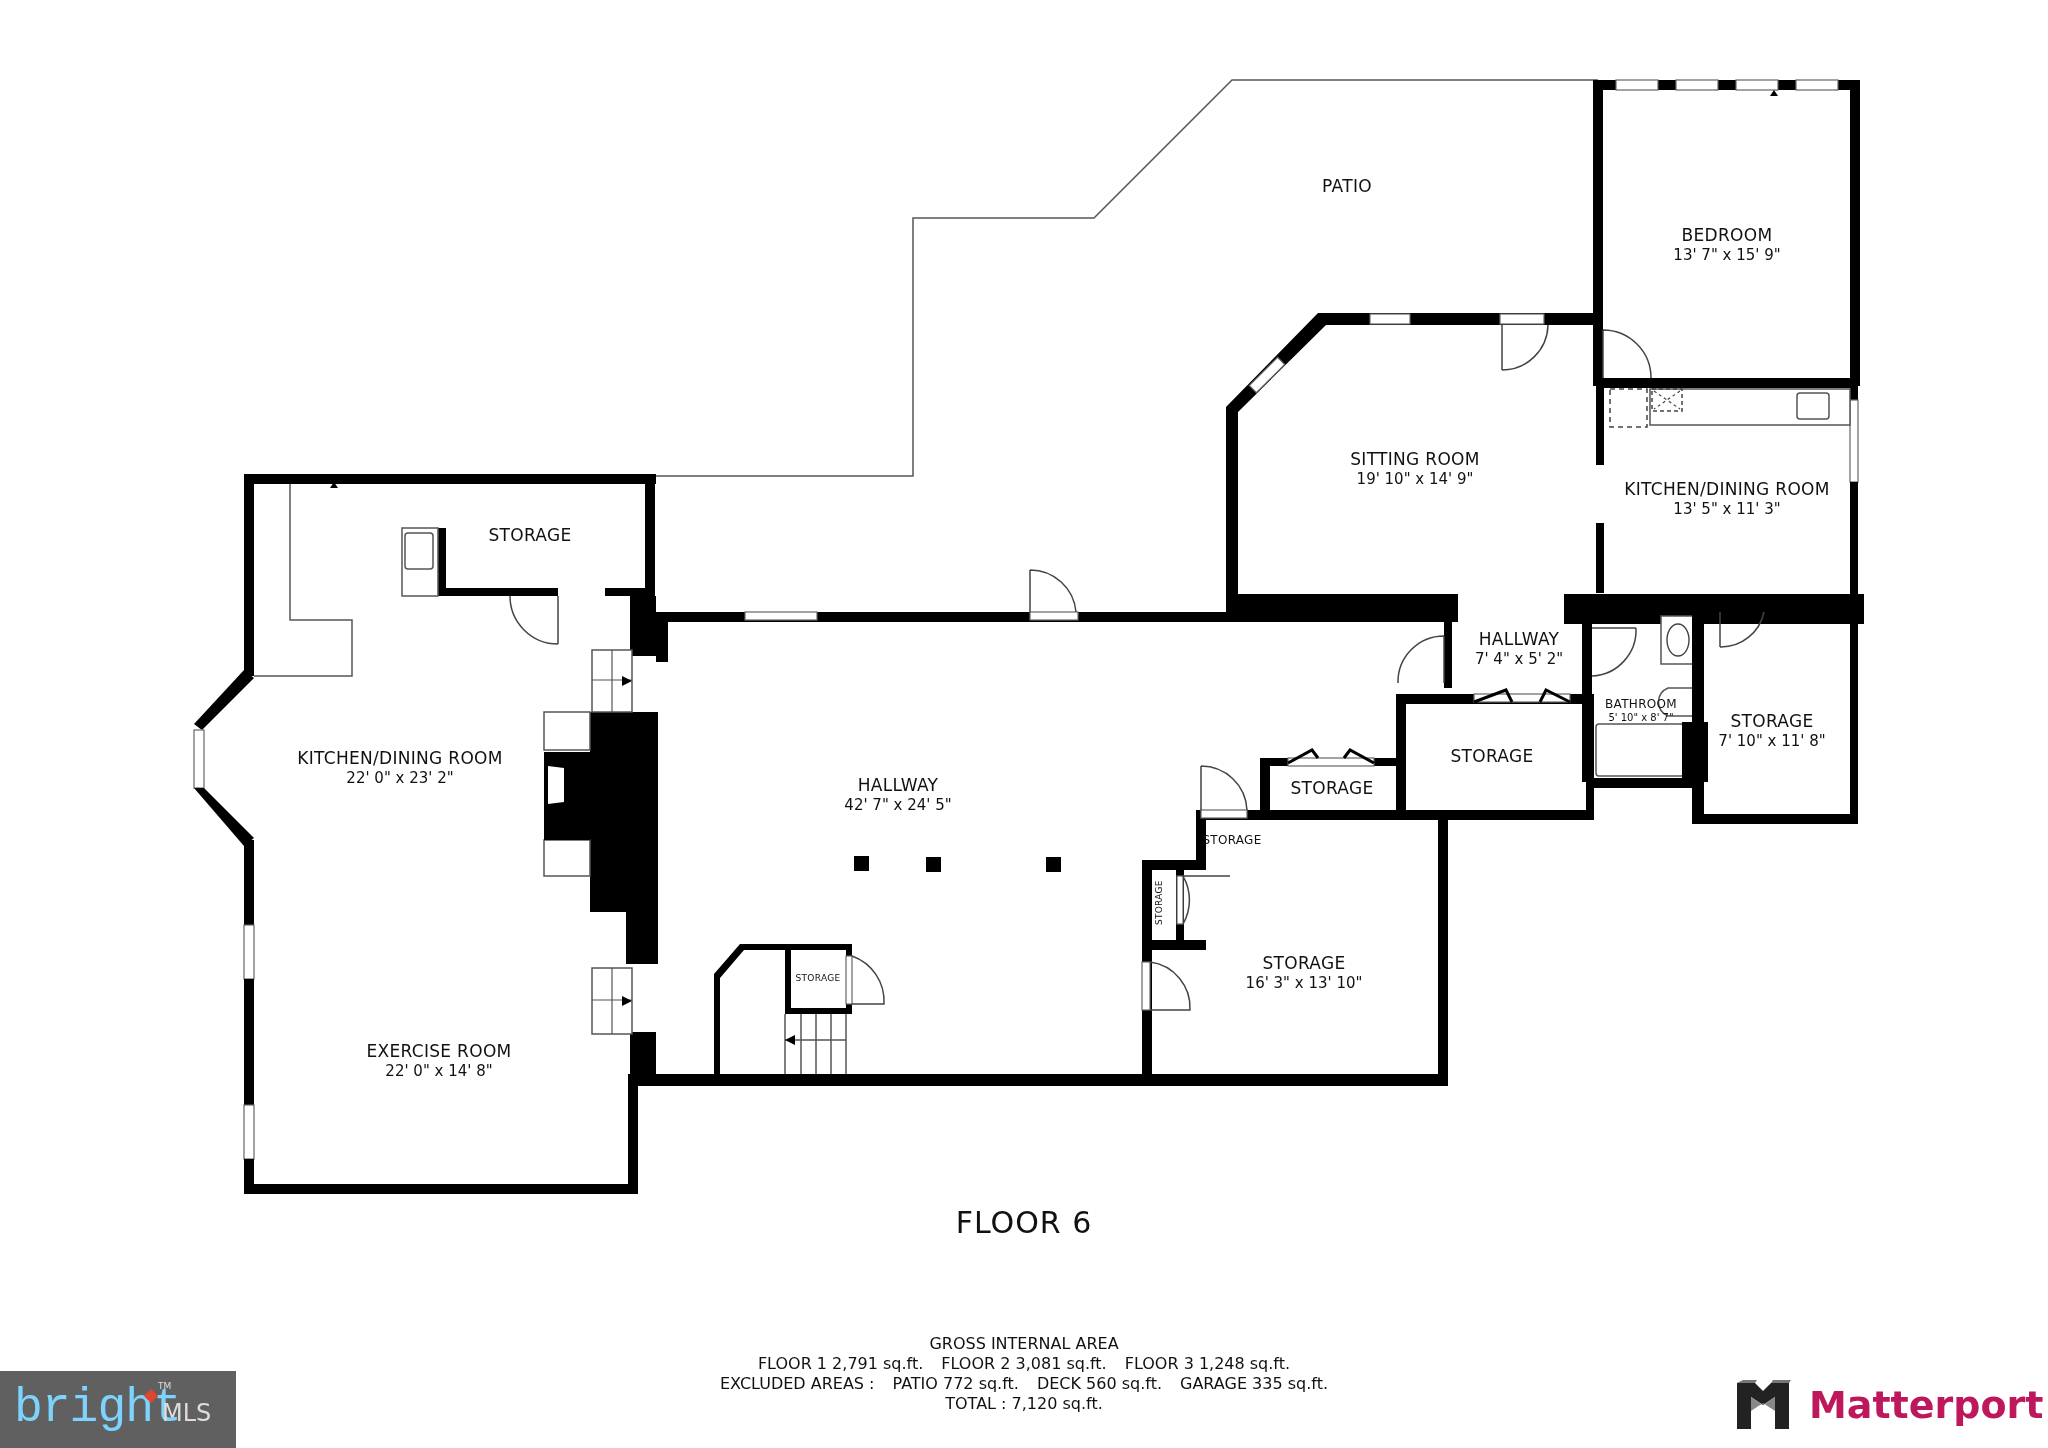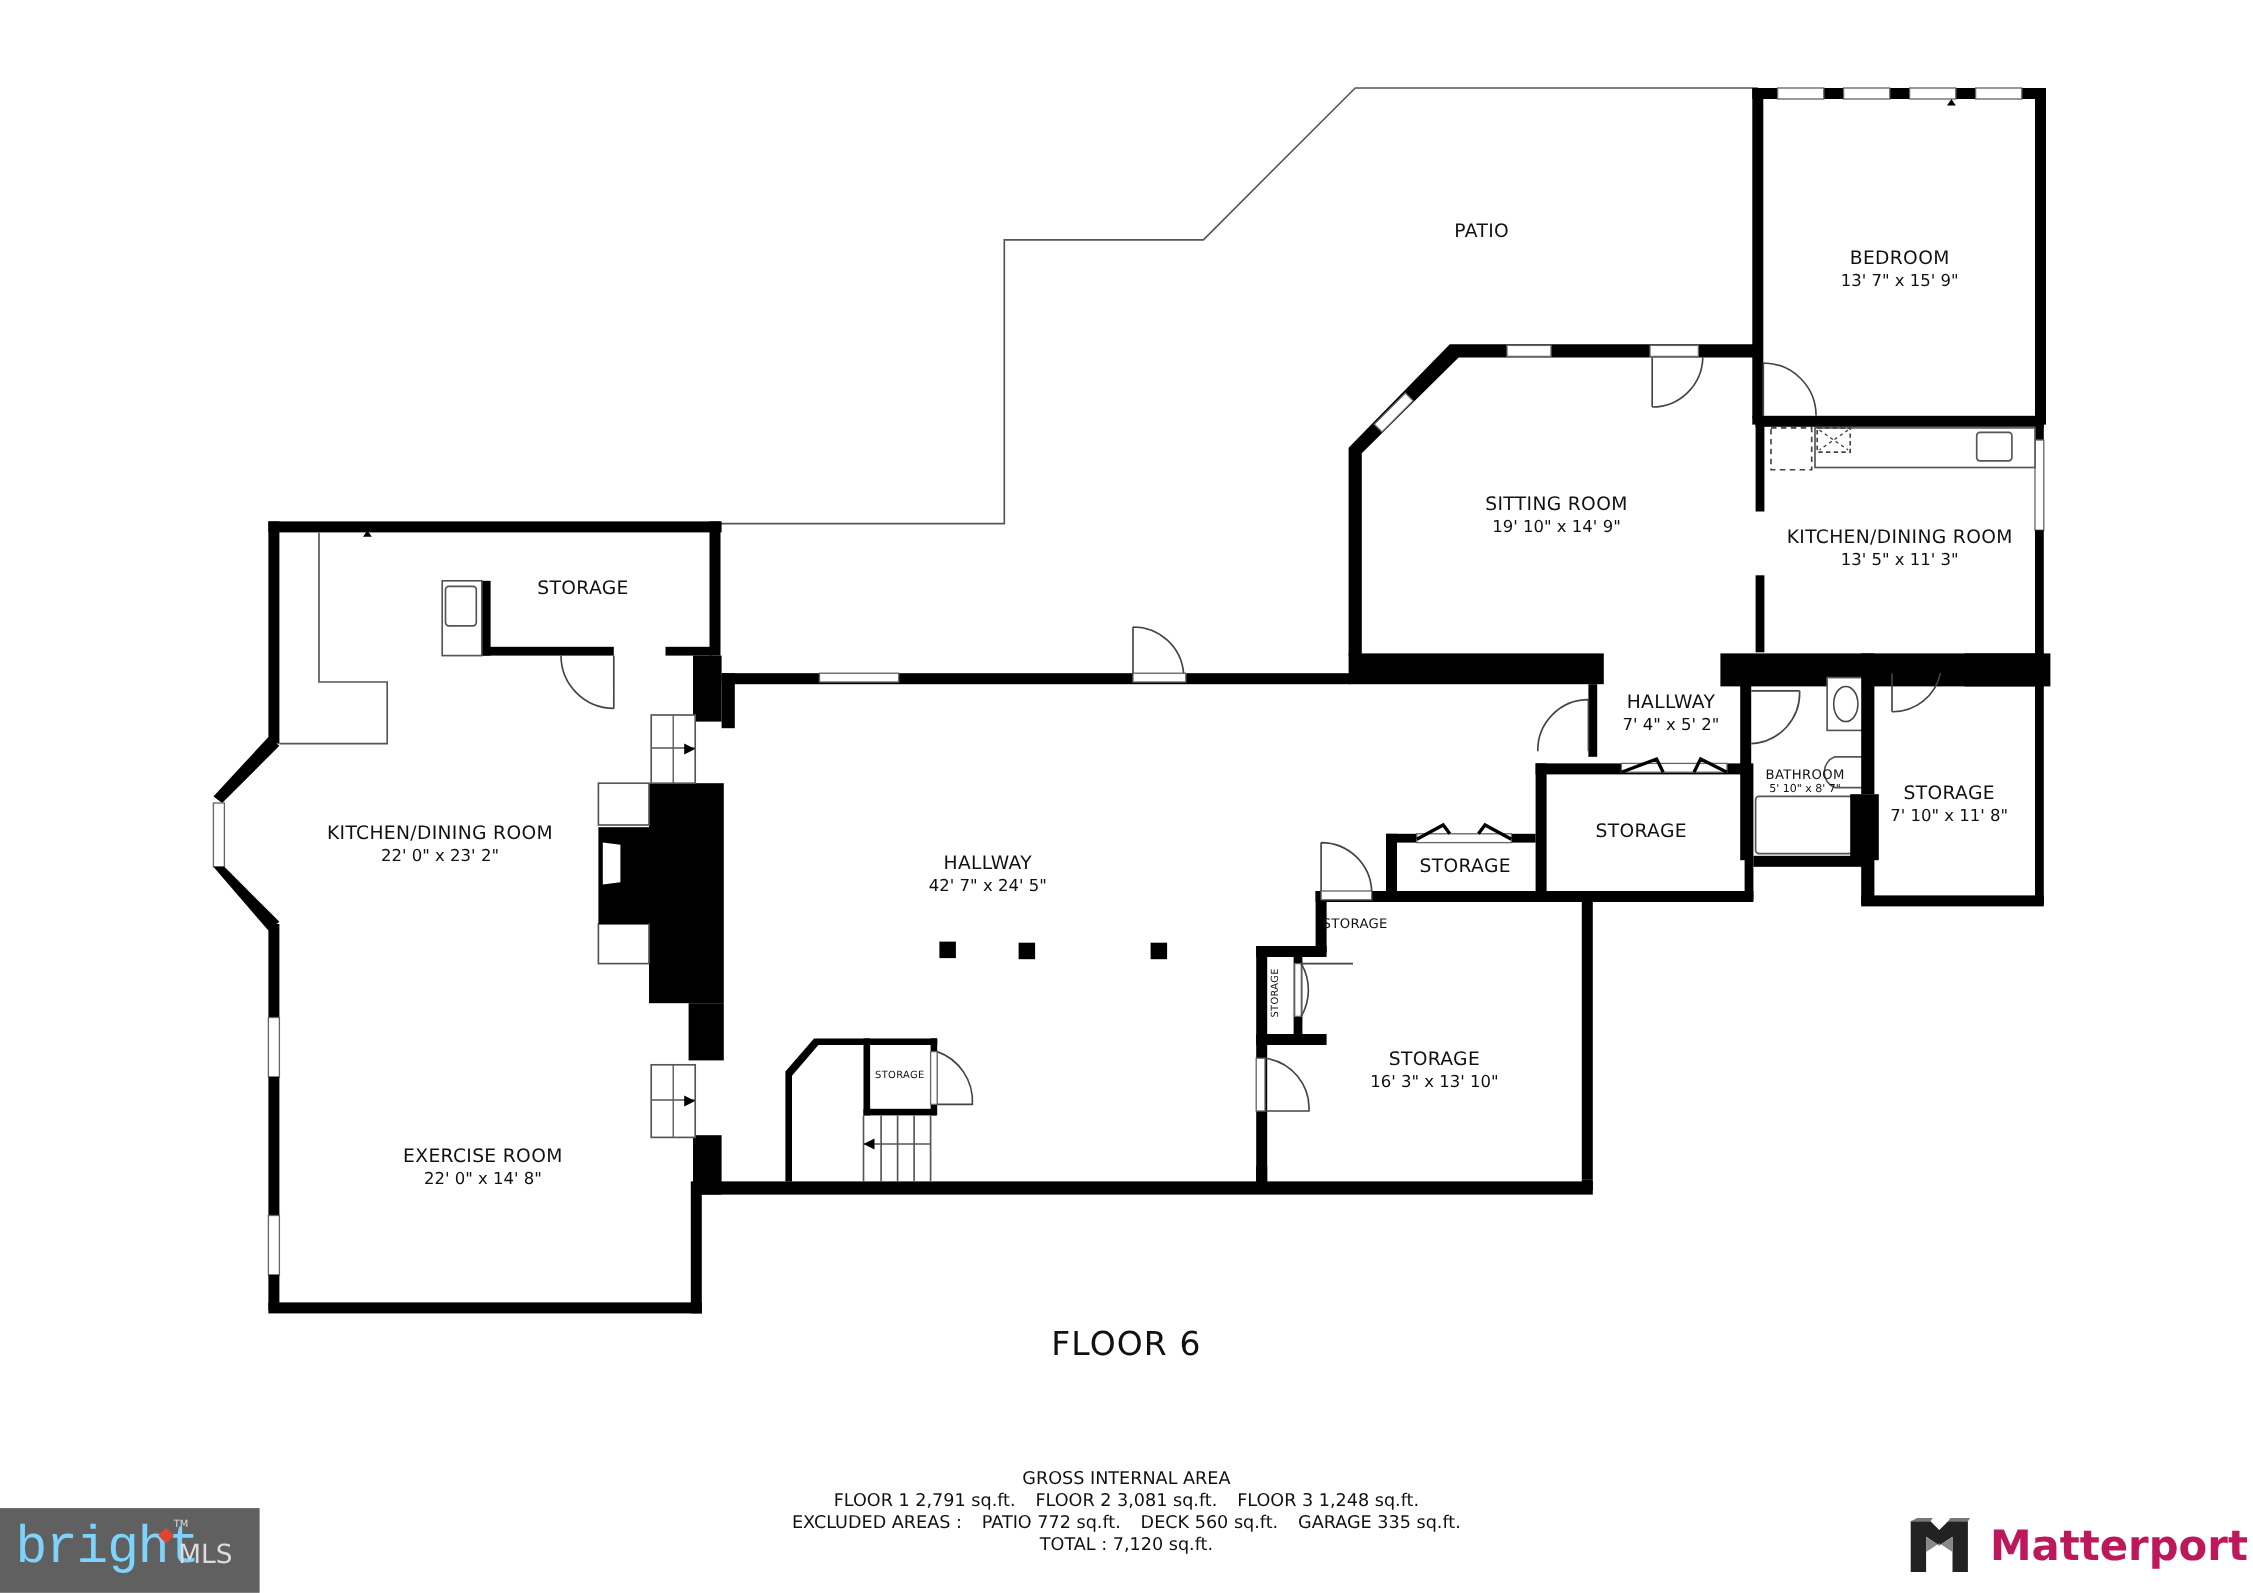--- a/index.html
+++ b/index.html
@@ -189,21 +189,21 @@
     <path class="door" d="M558,596 L558,644 M510,596 A48,48 0 0 0 558,644"></path>
   </g>
 
   <g fill="#000">
     <polygon points="330,488 334,482 338,488"></polygon>
     <polygon points="1770,96 1774,90 1778,96"></polygon>
     <polygon points="1262,1084 1266,1078 1270,1084"></polygon>
   </g>
 </svg>
 
-<div class="lbl" style="left:1347px; top:200px;">
+<div class="lbl" style="left:1347px; top:176px;">
   <div class="rname">PATIO</div>
 </div>
 <div class="lbl" style="left:1727px; top:225px;">
   <div class="rname">BEDROOM</div>
   <div class="rdim">13' 7" x 15' 9"</div>
 </div>
 <div class="lbl" style="left:1415px; top:449px;">
   <div class="rname">SITTING ROOM</div>
   <div class="rdim">19' 10" x 14' 9"</div>
 </div>

